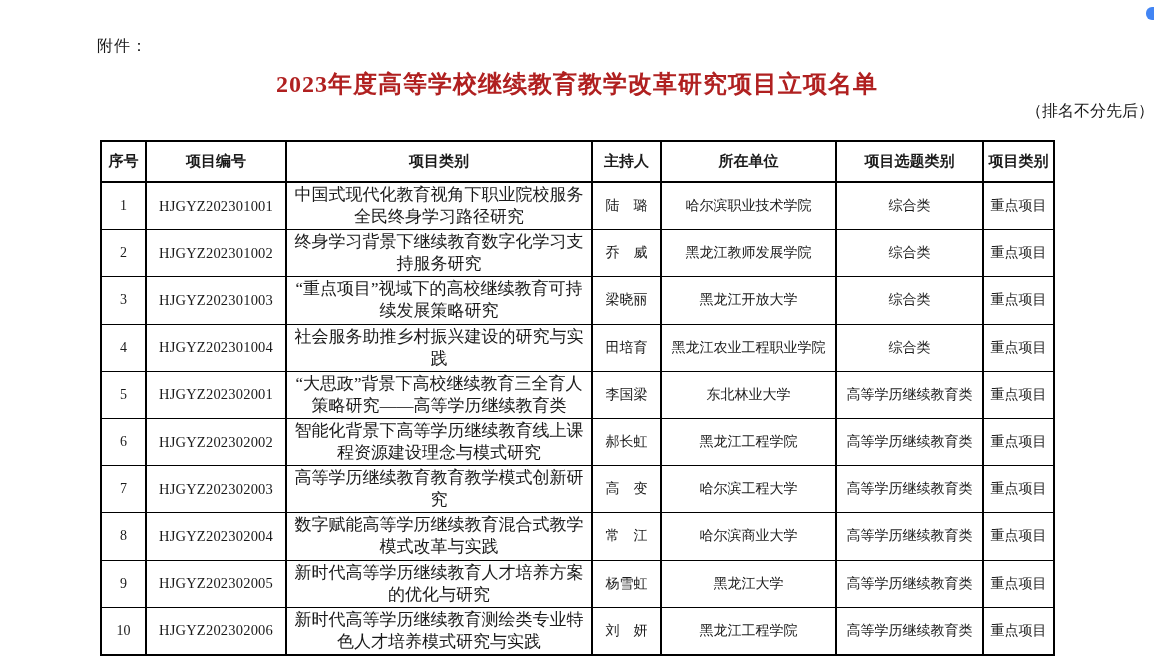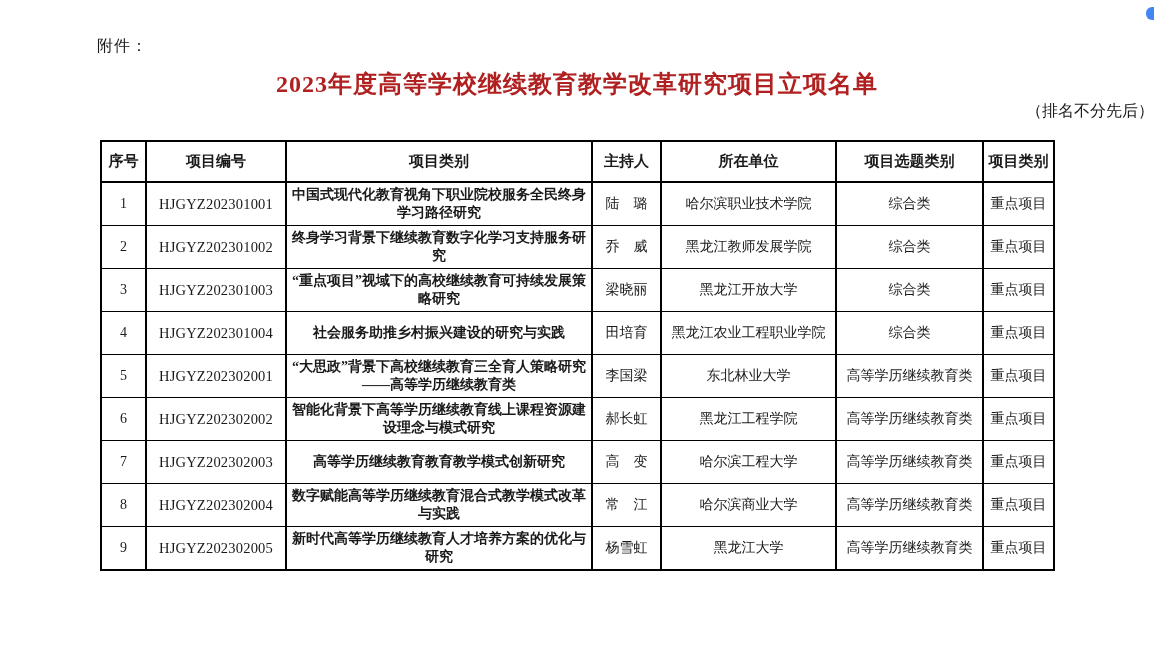--- a/index.html
+++ b/index.html
@@ -82,21 +82,21 @@
   }
   .col-index    { width: 45px;  }
   .col-code     { width: 140px; }
   .col-name     { width: 306px; }
   .col-leader   { width: 69px;  }
   .col-org      { width: 175px; }
   .col-topic    { width: 147px; }
   .col-type     { width: 71px;  }
 
   td.c-code { font-size: 14.5px; letter-spacing: 0.2px; }
-  td.c-name { font-size: 14px; font-weight: bold; }
+  td.c-name { font-size: 17px; }
 
   .corner-marker {
     position: absolute;
     left: 1146px;
     top: 7px;
     width: 18px;
     height: 13px;
     background: #4285f4;
     border-radius: 6px;
   }
@@ -208,17 +208,26 @@
       </tr>
       <tr>
         <td class="c-idx">9</td>
         <td class="c-code">HJGYZ202302005</td>
         <td class="c-name">新时代高等学历继续教育人才培养方案的优化与研究</td>
         <td class="c-leader">杨雪虹</td>
         <td class="c-org">黑龙江大学</td>
         <td class="c-topic">高等学历继续教育类</td>
         <td class="c-type">重点项目</td>
       </tr>
+      <tr>
+        <td class="c-idx">10</td>
+        <td class="c-code">HJGYZ202302006</td>
+        <td class="c-name">新时代高等学历继续教育测绘类专业特色人才培养模式研究与实践</td>
+        <td class="c-leader">刘　妍</td>
+        <td class="c-org">黑龙江工程学院</td>
+        <td class="c-topic">高等学历继续教育类</td>
+        <td class="c-type">重点项目</td>
+      </tr>
     </tbody>
   </table>
 
   <div class="corner-marker"></div>
 </div>
 
 </body></html>

